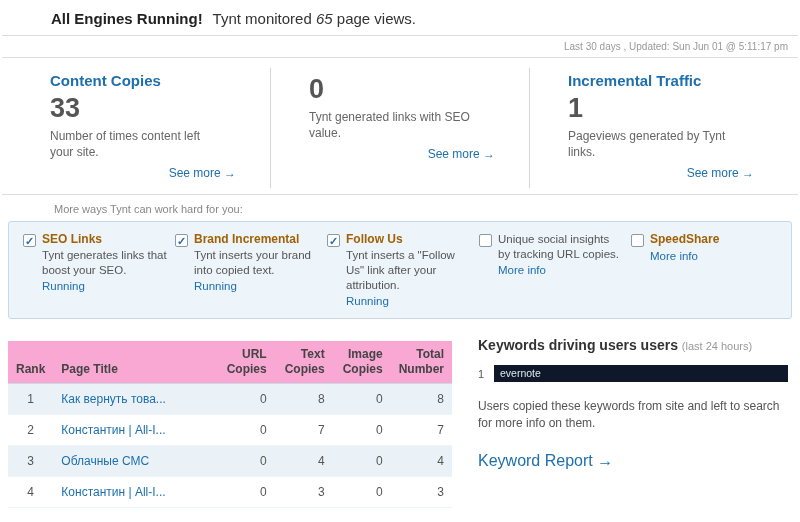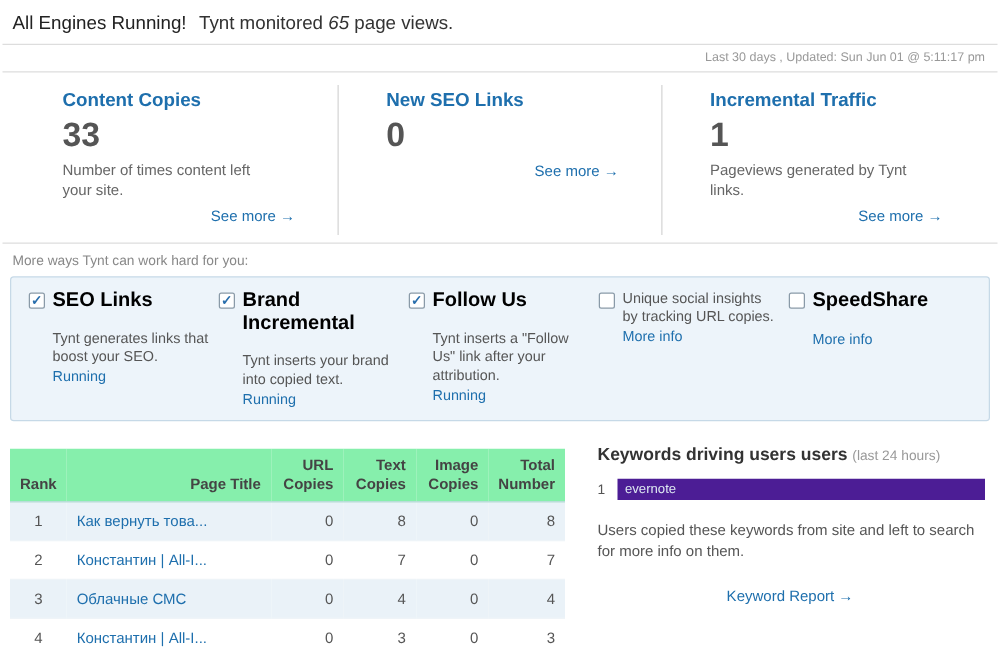--- a/index.html
+++ b/index.html
@@ -5,82 +5,82 @@
   * { margin:0; padding:0; box-sizing:border-box; }
   html,body { background:#fff; }
   body {
     width:800px; height:522px; overflow:hidden;
     font-family:"Liberation Sans", sans-serif;
     color:#333; font-size:12px;
   }
   a { text-decoration:none; color:#1e6fad; cursor:pointer; }
 
   .topbar { padding:10px 10px 8px; font-size:15px; color:#333; }
-  .title { font-weight:normal; color:#222; margin-right:6px; }
+  .title { font-weight:bold; color:#222; margin-right:6px;margin-left:41px; }
   .count { font-weight:normal; font-style:italic; }
 
   hr.rule { border:none; border-top:1px solid #ddd; margin:0 2px; }
 
   .updated-row { text-align:right; color:#999; font-size:10px; padding:5px 12px; }
 
   .stats { display:flex; padding:10px 12px 6px; }
   .stat { flex:1; padding:4px 24px 8px 38px; }
   .stat + .stat { border-left:1px solid #d5d5d5; }
   .stat-title { color:#1e6fad; font-size:15px; font-weight:bold; margin-bottom:4px; }
   .stat-value { font-size:27px; font-weight:bold; color:#555; margin:2px 0 4px; }
   .stat-desc { color:#666; font-size:12px; max-width:175px; line-height:1.35; }
   .see-more { text-align:right; font-size:12px; margin-top:6px; padding-right:10px; }
   .arrow { font-weight:bold; }
 
-  .features-heading { color:#888; font-size:11px; padding:8px 10px 4px; }
+  .features-heading { color:#888; font-size:11px; padding:8px 10px 4px;margin-left:44px; }
   .features {
     margin:2px 8px 0; background:#edf4fa; border:1px solid #c6d9e7;
     border-radius:3px; display:flex; padding:10px 8px 10px 14px;
   }
   .feature { flex:1; display:flex; padding-right:8px; }
   .checkbox {
     flex:0 0 13px; width:13px; height:13px; background:#fff;
     border:1px solid #8a9aa8; margin:2px 6px 0 0;
     font-size:11px; line-height:12px; color:#2a6fad; font-weight:bold;
     text-align:center; cursor:pointer; border-radius:2px;
   }
-  .feature-label { font-weight:bold; color:#000000; font-size:16px; margin-bottom:14px; }
+  .feature-label { font-weight:bold; color:#a16207; font-size:12px; margin-bottom:2px; }
   .feature-desc { color:#555; font-size:11.5px; line-height:1.3; }
   .feature-link { display:inline-block; font-size:11.5px; margin-top:2px; }
 
   .bottom { display:flex; padding:18px 12px 0 8px; }
   .left-col { width:458px; }
   .right-col { flex:1; padding-left:26px; }
 
   .section-title { font-size:14px; font-weight:bold; color:#333; margin-bottom:10px; }
   .section-period { font-weight:normal; color:#999; font-size:11px; }
 
   table.copies { width:100%; border-collapse:collapse; font-size:12px; margin-top:4px; }
   table.copies th {
-    background:#86efac; color:#444; font-weight:bold;
+    background:#f9a8d4; color:#444; font-weight:bold;
     padding:6px 8px; vertical-align:bottom; line-height:1.25;
     border-bottom:1px solid #c9d9e6;
   }
-  th.h-left { text-align:right; }
+  th.h-left { text-align:left; }
   th.h-num { text-align:right; width:58px; padding-right:14px; }
   table.copies td { padding:8px; color:#555; border-bottom:1px solid #eef4f8; }
   td.c-rank { text-align:center; width:38px; }
   td.c-num { text-align:right; padding-right:26px; }
   tr.odd td { background:#eaf2f8; }
   tr.even td { background:#fff; }
 
   .kw-row { display:flex; align-items:center; margin:12px 0 16px; }
   .kw-rank { color:#555; font-size:11px; width:16px; }
   .kw-bar {
-    height:17px; background:#4c1d95; width:294px;
+    height:17px; background:#0f172a; width:294px;
     color:#dde8f1; font-size:10.5px; line-height:17px; padding-left:6px;
     overflow:hidden;
   }
   .kw-desc { color:#555; font-size:12px; line-height:1.4; max-width:320px; }
-  .kw-link-row { text-align:center; font-size:12px; margin-top:20px; padding-right:2px; }
+  .kw-link-row { text-align:left; font-size:16px; margin-top:20px; padding-right:2px; }
 </style>
 </head>
 <body>
 
 <div class="page">
 
   <div class="topbar">
     <span class="title">All Engines Running!</span>
     <span>Tynt monitored</span>
     <span class="count">65</span>
@@ -94,22 +94,22 @@
   <div class="stats">
     <div class="stat">
       <div class="stat-title">Content Copies</div>
       <div class="stat-value">33</div>
       <div class="stat-desc">Number of times content left your site.</div>
       <div class="see-more">
         <a><span>See more</span> <span class="arrow">→</span></a>
       </div>
     </div>
     <div class="stat">
-      <div class="stat-title">New SEO Links</div>
       <div class="stat-value">0</div>
+      <div class="stat-desc">Tynt generated links with SEO value.</div>
       <div class="see-more">
         <a><span>See more</span> <span class="arrow">→</span></a>
       </div>
     </div>
     <div class="stat">
       <div class="stat-title">Incremental Traffic</div>
       <div class="stat-value">1</div>
       <div class="stat-desc">Pageviews generated by Tynt links.</div>
       <div class="see-more">
         <a><span>See more</span> <span class="arrow">→</span></a>

